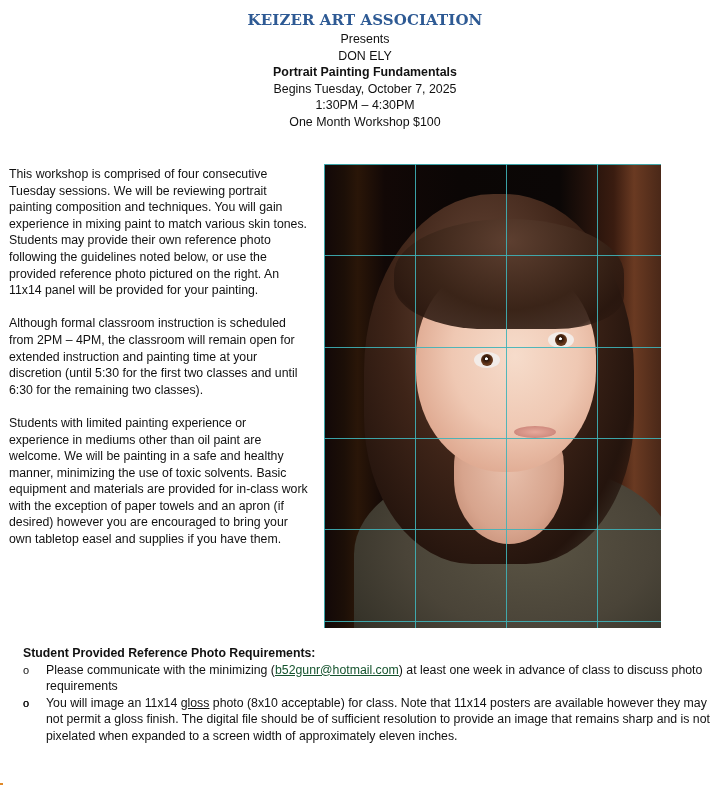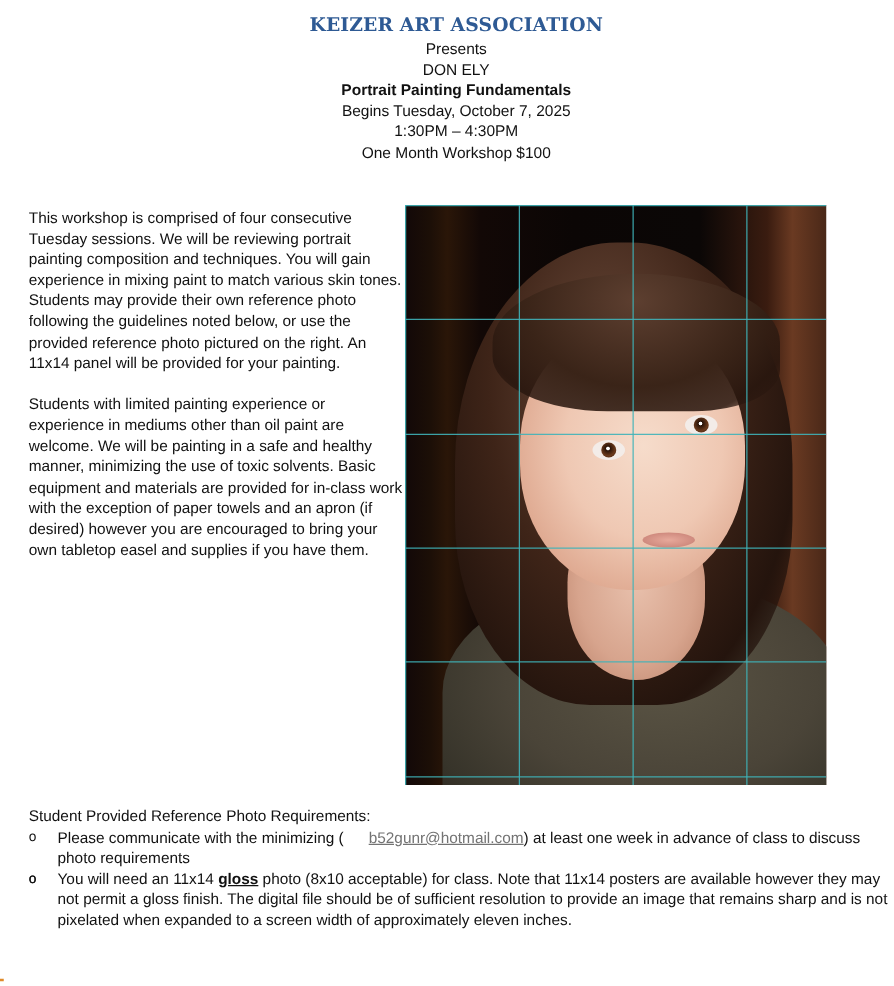--- a/index.html
+++ b/index.html
@@ -9,21 +9,21 @@
     }
     .header { position: absolute; left: 0; top: 9px; width: 730px; text-align: center; }
     .org-title {
       font-family: "DejaVu Serif", serif; font-weight: bold; font-size: 15px;
       color: #2e5a94; letter-spacing: 0.1px; line-height: 22px;
     }
     .hline { font-size: 12.4px; line-height: 16.5px; }
     .hline.bold { font-weight: bold; }
 
     .left-col {
-      position: absolute; left: 23px; top: 166px; width: 300px;
+      position: absolute; left: 9px; top: 166px; width: 300px;
       font-size: 12.3px; line-height: 16.6px;
     }
     .left-col p { margin: 0 0 16.6px 0; }
 
     .photo {
       position: absolute; left: 324px; top: 164px; width: 337px; height: 464px;
       overflow: hidden;
       background:
         radial-gradient(ellipse 18% 6% at 28% 92%, rgba(90,80,70,0.0), rgba(0,0,0,0) 100%),
         linear-gradient(90deg, #120808 0%, #1c0f07 6%, #2a1608 10%, #120806 18%, #0b0605 40%, #0b0706 70%, #3a1c10 86%, #6a3a22 92%, #4a2818 100%);
@@ -66,46 +66,47 @@
       background: radial-gradient(ellipse, #e7a99b 0%, #cf8a7e 70%, rgba(200,130,120,0) 100%);
     }
     .grid-v, .grid-h { position: absolute; background: #3fb3b8; opacity: 0.9; }
     .grid-v { top: 0; width: 1px; height: 100%; }
     .grid-h { left: 0; height: 1px; width: 100%; }
 
     .req {
       position: absolute; left: 23px; top: 645px; width: 690px;
       font-size: 12.3px; line-height: 16.6px;
     }
-    .req-heading { font-weight: normal; margin: 0; }
+    .req-heading { font-weight: bold; margin: 0; }
     .req ul { list-style: none; margin: 0; padding: 0; }
     .req li { position: relative; padding-left: 23px; }
     .req li .bullet { position: absolute; left: 0; top: 0; font-size: 11px; }
-    .email-link { color: #737373; text-decoration: underline; margin-left: 20px; }
-    .em { font-weight: bold; text-decoration: underline; }
+    .email-link { color: #14532d; text-decoration: underline; }
+    .em { font-weight: normal; text-decoration: underline; }
 
     .footer-mark {
       position: absolute; left: 0; top: 783px; width: 3px; height: 2px; background: #e08a2a;
     }
   </style>
 </head>
 <body>
 
 <div class="header">
   <div class="org-title">KEIZER ART ASSOCIATION</div>
   <div class="hline">Presents</div>
   <div class="hline">DON ELY</div>
   <div class="hline bold">Portrait Painting Fundamentals</div>
   <div class="hline">Begins Tuesday, October 7, 2025</div>
   <div class="hline">1:30PM – 4:30PM</div>
   <div class="hline">One Month Workshop $100</div>
 </div>
 
 <div class="left-col">
   <p>This workshop is comprised of four consecutive Tuesday sessions.  We will be reviewing portrait painting composition and techniques.  You will gain experience in mixing paint to match various skin tones.  Students may provide their own reference photo following the guidelines noted below, or use the provided reference photo pictured on the right.  An 11x14 panel will be provided for your painting.</p>
+  <p>Although formal classroom instruction is scheduled from 2PM – 4PM, the classroom will remain open for extended instruction and painting time at your discretion (until 5:30 for the first two classes and until 6:30 for the remaining two classes).</p>
   <p>Students with limited painting experience or experience in mediums other than oil paint are welcome.  We will be painting in a safe and healthy manner, minimizing the use of toxic solvents.  Basic equipment and materials are provided for in-class work with the exception of paper towels and an apron (if desired) however you are encouraged to bring your own tabletop easel and supplies if you have them.</p>
 </div>
 
 <div class="photo">
   <div class="layer shirt"></div>
   <div class="layer hair"></div>
   <div class="layer neck"></div>
   <div class="layer face"></div>
   <div class="layer bangs"></div>
   <div class="layer eye left"></div>
@@ -129,18 +130,18 @@
   <ul>
     <li>
       <span class="bullet">o</span>
       <span>Please communicate with the minimizing (</span><a class="email-link" title="b52gunr@hotmail.com">b52gunr@hotmail.com</a><span>) at least one week in advance of class to discuss photo requirements</span>
     </li>
     <li>
       <span class="bullet">o</span>
     </li>
     <li>
       <span class="bullet">o</span>
-      <span>You will need an 11x14 </span><span class="em">gloss</span><span> photo (8x10 acceptable) for class.  Note that 11x14 posters are available however they may not permit a gloss finish.  The digital file should be of sufficient resolution to provide an image that remains sharp and is not pixelated when expanded to a screen width of approximately eleven inches.</span>
+      <span>You will image an 11x14 </span><span class="em">gloss</span><span> photo (8x10 acceptable) for class.  Note that 11x14 posters are available however they may not permit a gloss finish.  The digital file should be of sufficient resolution to provide an image that remains sharp and is not pixelated when expanded to a screen width of approximately eleven inches.</span>
     </li>
   </ul>
 </div>
 
 <div class="footer-mark"></div>
 
 </body></html>

